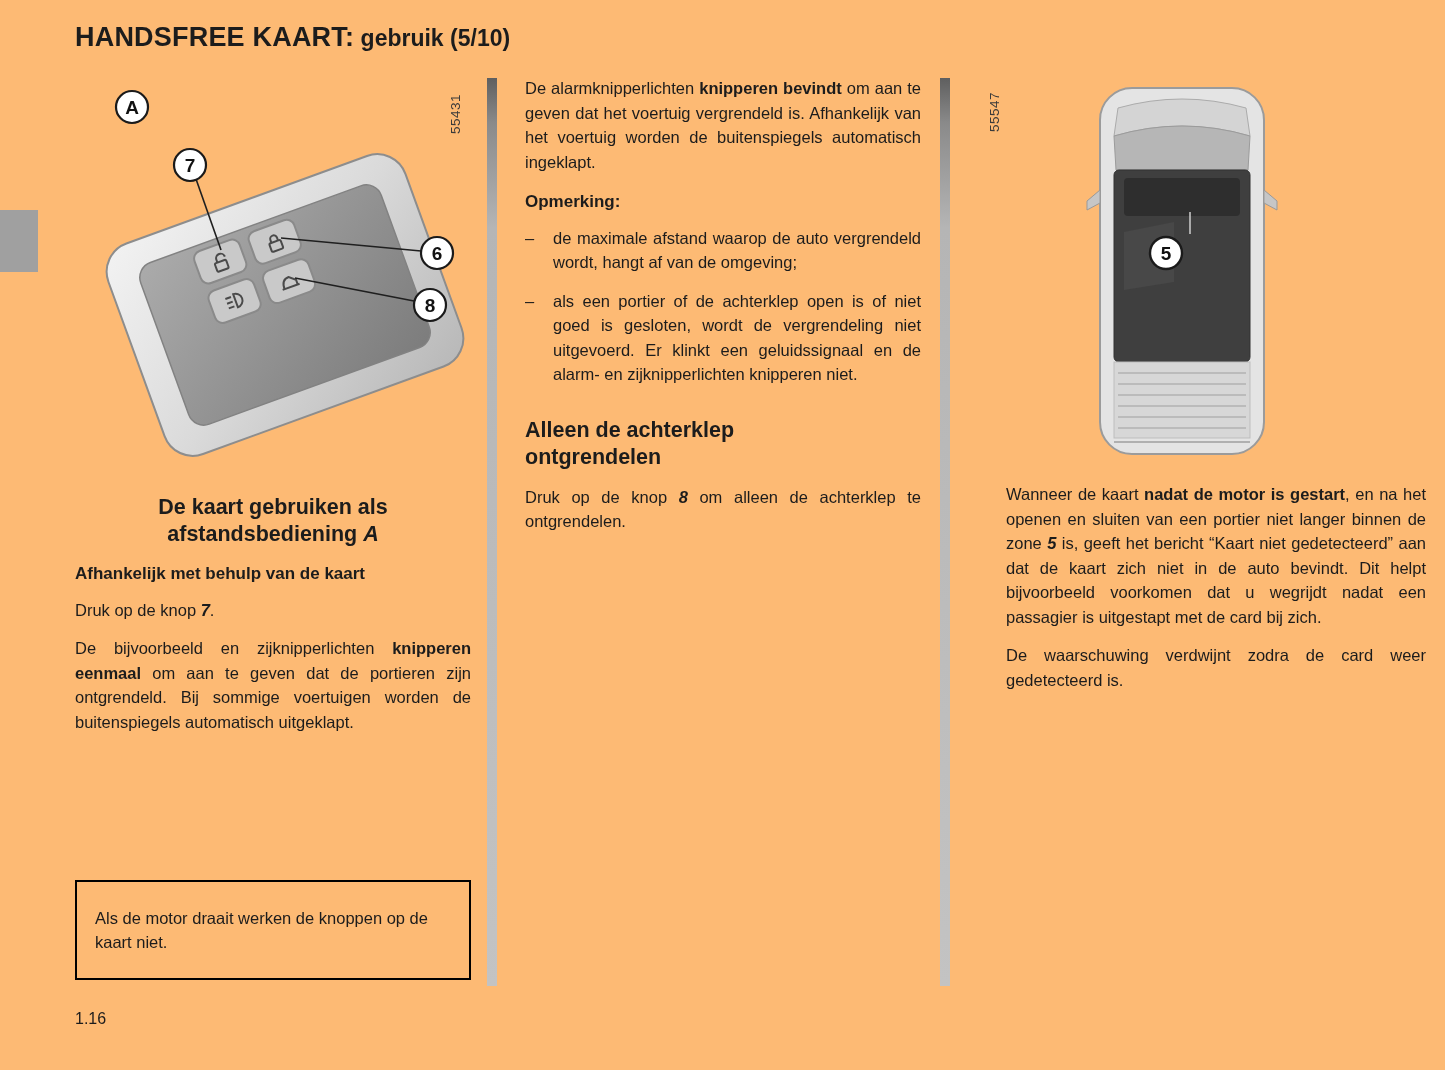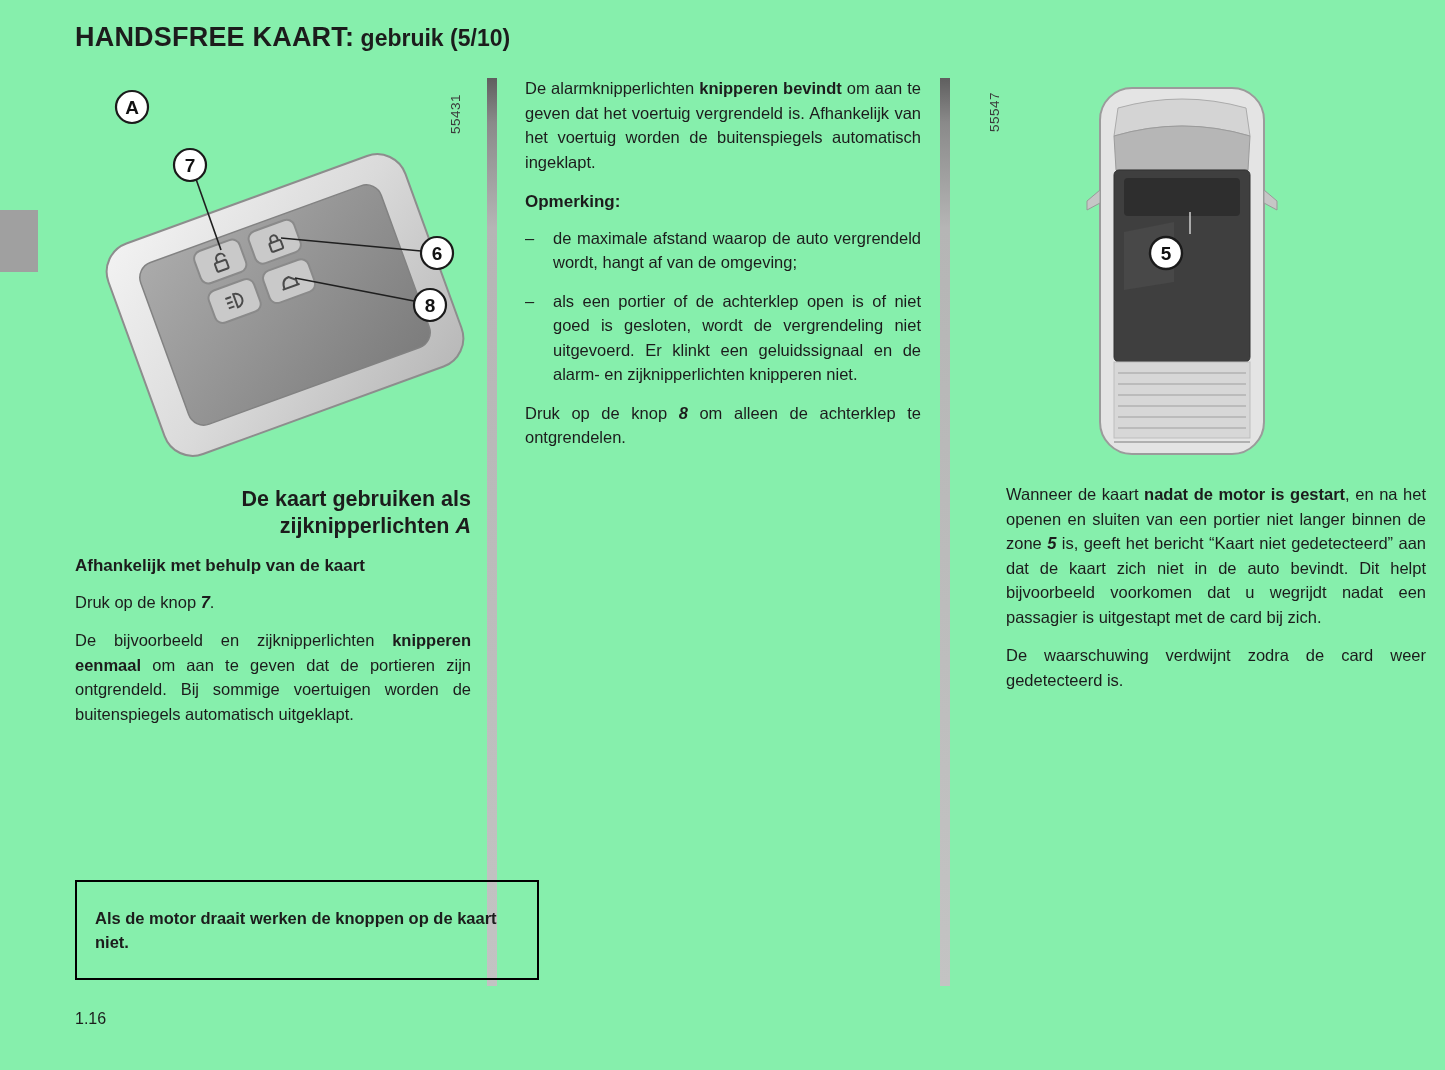--- a/index.html
+++ b/index.html
@@ -1,43 +1,43 @@
 <!DOCTYPE html>
 <html><head>
 <meta charset="utf-8">
 <style>
   html,body{margin:0;padding:0;background:#ffffff;}
   .page{
-    position:relative;width:1445px;height:1070px;background:#86efac;
+    position:relative;width:1445px;height:1070px;background:#fdba74;
     font-family:"Liberation Sans","DejaVu Sans",sans-serif;color:#1c1c1c;overflow:hidden;
   }
   .page-title{position:absolute;left:75px;top:22px;white-space:nowrap;}
   .page-title .t1{font-size:27px;font-weight:bold;letter-spacing:.2px;}
   .page-title .t2{font-size:23px;font-weight:bold;}
   .chapter-tab{position:absolute;left:0;top:210px;width:38px;height:62px;background:#a0a0a0;}
   .divider{
     position:absolute;top:78px;width:10px;height:908px;
     background:linear-gradient(to bottom,#5f5f5f 0px,#8a8a8a 45px,#b5b5b5 150px,#c3c3c3 100%);
   }
   .divider.d1{left:487px;}
   .divider.d2{left:940px;}
   .col{position:absolute;font-size:16.5px;line-height:24.5px;text-align:justify;}
   .col p{margin:0 0 14px 0;}
-  .h-big{font-size:21.5px;line-height:27px;font-weight:bold;text-align:right;margin:4px 0 14px 0;}
+  .h-big{font-size:21.5px;line-height:27px;font-weight:bold;text-align:center;margin:12px 0 14px 0;}
   .h-small{font-size:17px;font-weight:bold;text-align:left;margin:0 0 11px 0;}
   .h-big2{font-size:21.5px;line-height:27px;font-weight:bold;text-align:left;margin:30px 0 14px 0;}
   .bi{font-weight:bold;font-style:italic;}
   .it{font-style:italic;}
   .bullet{display:flex;margin:0 0 14px 0;}
   .bullet .dash{width:28px;flex:0 0 28px;}
   .bullet .btxt{flex:1;text-align:justify;}
   .note-box{
-    position:absolute;left:75px;top:880px;width:464px;height:100px;border:2.5px solid #000;
+    position:absolute;left:75px;top:880px;width:396px;height:100px;border:2.5px solid #000;
     box-sizing:border-box;display:flex;align-items:center;padding:0 18px;
-    font-size:16.5px;line-height:24.5px;text-align:left;font-weight:bold;
+    font-size:16.5px;line-height:24.5px;text-align:left;
   }
   .page-number{position:absolute;left:75px;top:1010px;font-size:16px;}
   .fig-card{position:absolute;left:75px;top:80px;width:400px;height:390px;}
   .fig-van{position:absolute;left:1080px;top:82px;width:205px;height:385px;}
   .fig-ref{
     position:absolute;font-size:13.5px;color:#3a3a3a;letter-spacing:.5px;white-space:nowrap;
     transform:rotate(-90deg);transform-origin:left top;
   }
   .ref-card{left:448px;top:134px;}
   .ref-van{left:987px;top:132px;}
@@ -107,21 +107,21 @@
       <text x="115" y="92" text-anchor="middle" font-size="19" font-weight="bold">7</text>
       <circle cx="362" cy="173" r="16" fill="#fff" stroke="#1a1a1a" stroke-width="2.2"></circle>
       <text x="362" y="180" text-anchor="middle" font-size="19" font-weight="bold">6</text>
       <circle cx="355" cy="225" r="16" fill="#fff" stroke="#1a1a1a" stroke-width="2.2"></circle>
       <text x="355" y="232" text-anchor="middle" font-size="19" font-weight="bold">8</text>
     </g>
   </svg>
   <span class="fig-ref ref-card">55431</span>
 
   <div class="col" style="left:75px;top:482px;width:396px;">
-    <div class="h-big"><span>De kaart gebruiken als</span><br><span>zijknipperlichten </span><span class="it">A</span></div>
+    <div class="h-big"><span>De kaart gebruiken als</span><br><span>afstandsbediening </span><span class="it">A</span></div>
     <div class="h-small">Afhankelijk met behulp van de kaart</div>
     <p><span>Druk op de knop </span><span class="bi">7</span><span>.</span></p>
     <p><span>De bijvoorbeeld en zijknipperlichten </span><b>knipperen eenmaal</b><span> om aan te geven dat de portieren zijn ontgrendeld. Bij sommige voertuigen worden de buitenspiegels automatisch uitgeklapt.</span></p>
   </div>
 
   <div class="note-box">
     <span>Als de motor draait werken de knoppen op de kaart niet.</span>
   </div>
 
   <div class="page-number">1.16</div>
@@ -130,20 +130,21 @@
     <p style="margin-bottom:16px;"><span>De alarmknipperlichten </span><b>knipperen bevindt</b><span> om aan te geven dat het voertuig vergrendeld is. Afhankelijk van het voertuig worden de buitenspiegels automatisch ingeklapt.</span></p>
     <div class="h-small" style="">Opmerking:</div>
     <div class="bullet">
       <span class="dash">–</span>
       <span class="btxt">de maximale afstand waarop de auto vergrendeld wordt, hangt af van de omgeving;</span>
     </div>
     <div class="bullet">
       <span class="dash">–</span>
       <span class="btxt">als een portier of de achterklep open is of niet goed is gesloten, wordt de vergrendeling niet uitgevoerd. Er klinkt een geluidssignaal en de alarm- en zijknipperlichten knipperen niet.</span>
     </div>
+    <div class="h-big2"><span>Alleen de achterklep</span><br><span>ontgrendelen</span></div>
     <p><span>Druk op de knop </span><span class="bi">8</span><span> om alleen de achterklep te ontgrendelen.</span></p>
   </div>
 
   <svg class="fig-van" viewBox="0 0 205 385" aria-hidden="true">
     <g>
       <rect x="20" y="6" width="164" height="366" rx="32" fill="#e4e4e4" stroke="#9b9b9b" stroke-width="2"></rect>
       <path d="M 38 26 Q 102 8 166 26 L 170 54 Q 102 34 34 54 Z" fill="#d4d4d4" stroke="#ababab"></path>
       <path d="M 34 54 Q 102 34 170 54 L 168 88 L 36 88 Z" fill="#b6b6b6" stroke="#9b9b9b"></path>
       <rect x="34" y="88" width="136" height="192" rx="5" fill="#3f3f3f" stroke="#333333"></rect>
       <rect x="44" y="96" width="116" height="38" rx="4" fill="#2e2e2e"></rect>

